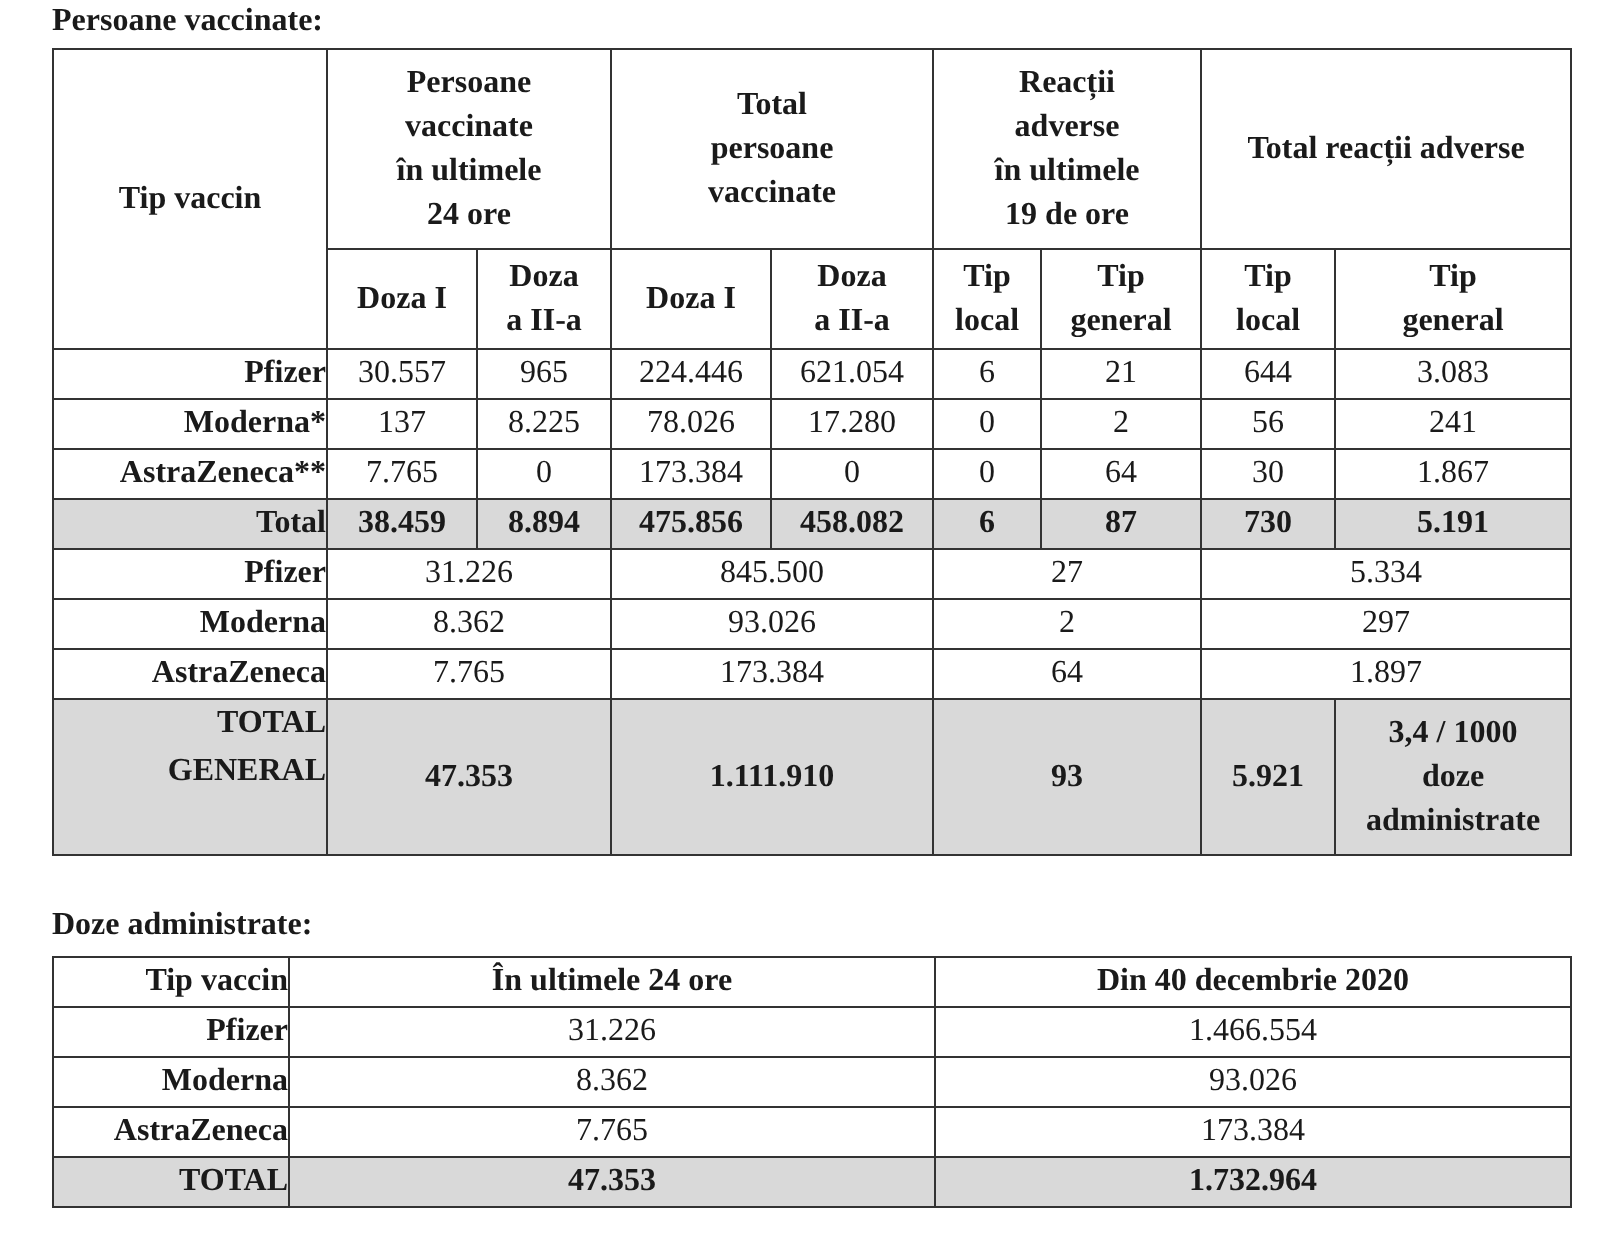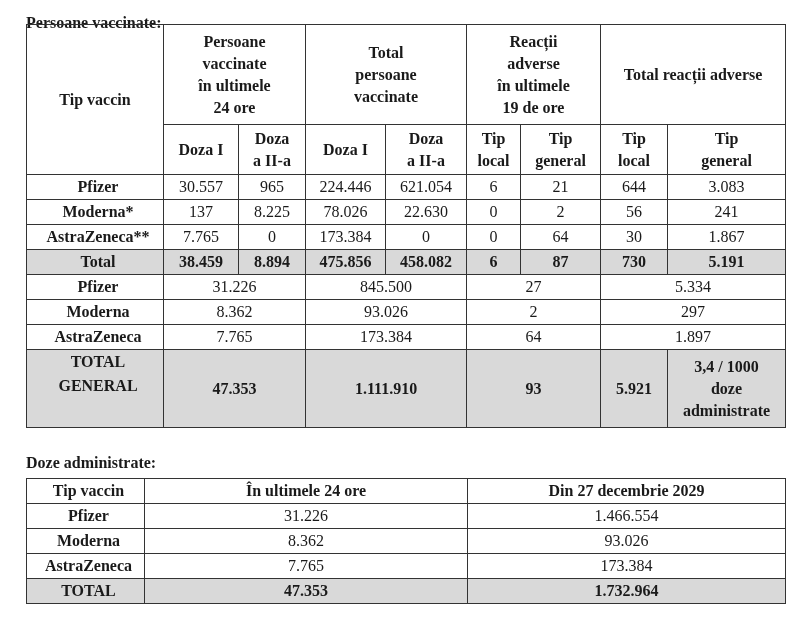--- a/index.html
+++ b/index.html
@@ -1,26 +1,26 @@
 <!DOCTYPE html>
 <html><head>
 <meta charset="utf-8">
 <style>
   html, body { margin: 0; padding: 0; background: #ffffff; }
   body { width: 800px; height: 624px; position: relative; overflow: hidden;
          font-family: "Liberation Serif", "DejaVu Serif", serif; color: #1a1a1a; }
   .section-title { position: absolute; left: 26px; font-weight: bold; font-size: 16px; }
-  #title1 { top: 2px; margin-top: 12px; }
+  #title1 { top: 2px; }
   #title2 { top: 454px; }
   table { position: absolute; border-collapse: collapse; table-layout: fixed; }
   td { border: 1.3px solid #333; font-size: 16px; text-align: center; padding: 0; line-height: 22px; }
   #t1 { left: 26px; top: 24px; width: 759px; }
   #t2 { left: 26px; top: 478px; width: 759px; }
   .b { font-weight: bold; }
-  .l { text-align: center; padding-left: 6px; }
+  .l { text-align: right; padding-left: 6px; }
   .grey td { background: #d9d9d9; }
   .hdr td { font-weight: bold; }
   .r-h1 { height: 100px; }
   .r-h2 { height: 50px; }
   .r-d td { height: 24px; }
   .r-tg td { height: 77px; }
   #t2 td { height: 24px; }
   .tg-label { line-height: 24px; }
 </style>
 </head>
@@ -82,21 +82,21 @@
     <td>6</td>
     <td>21</td>
     <td>644</td>
     <td>3.083</td>
   </tr>
   <tr class="r-d">
     <td class="l b">Moderna*</td>
     <td>137</td>
     <td>8.225</td>
     <td>78.026</td>
-    <td>22.630</td>
+    <td>17.280</td>
     <td>0</td>
     <td>2</td>
     <td>56</td>
     <td>241</td>
   </tr>
   <tr class="r-d">
     <td class="l b">AstraZeneca**</td>
     <td>7.765</td>
     <td>0</td>
     <td>173.384</td>
@@ -162,21 +162,21 @@
 <table id="t2">
   <colgroup>
       <col style="width:118px">
       <col style="width:323px">
       <col style="width:318px">
     </colgroup>
   <tbody>
       <tr>
     <td class="l b">Tip vaccin</td>
     <td class="b">În ultimele 24 ore</td>
-    <td class="b">Din 27 decembrie 2029</td>
+    <td class="b">Din 40 decembrie 2020</td>
   </tr>
   <tr>
     <td class="l b">Pfizer</td>
     <td>31.226</td>
     <td>1.466.554</td>
   </tr>
   <tr>
     <td class="l b">Moderna</td>
     <td>8.362</td>
     <td>93.026</td>

